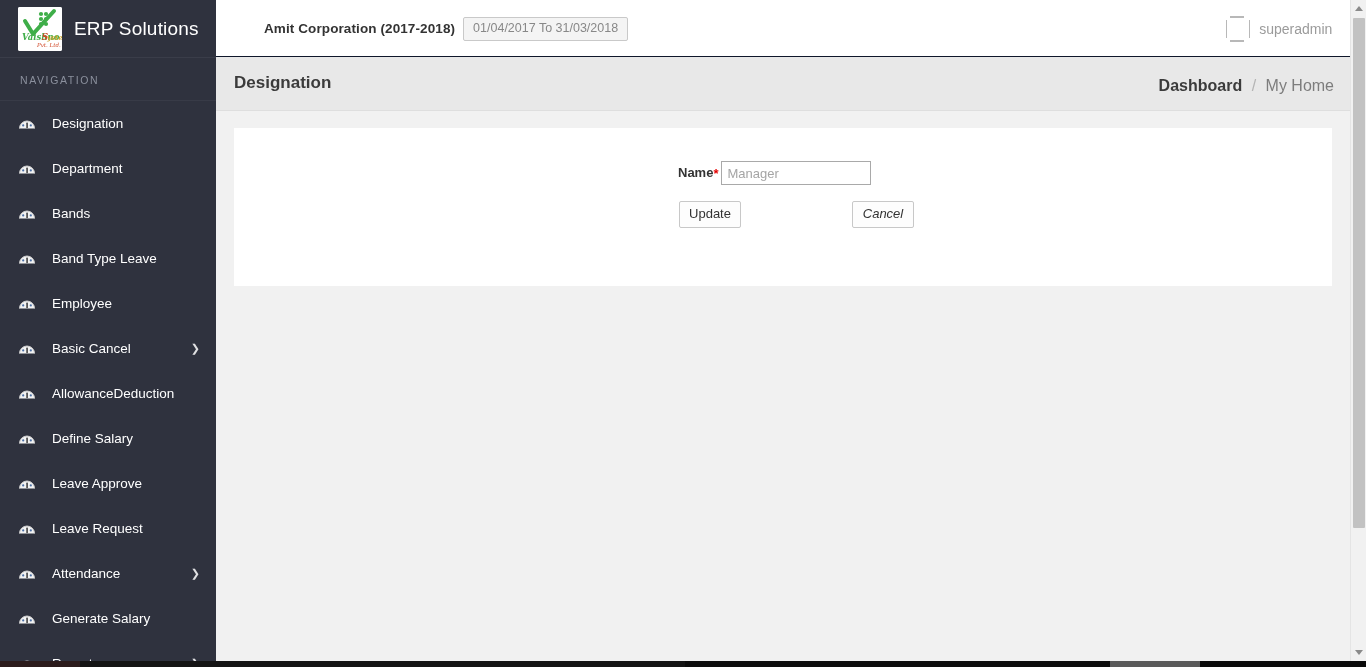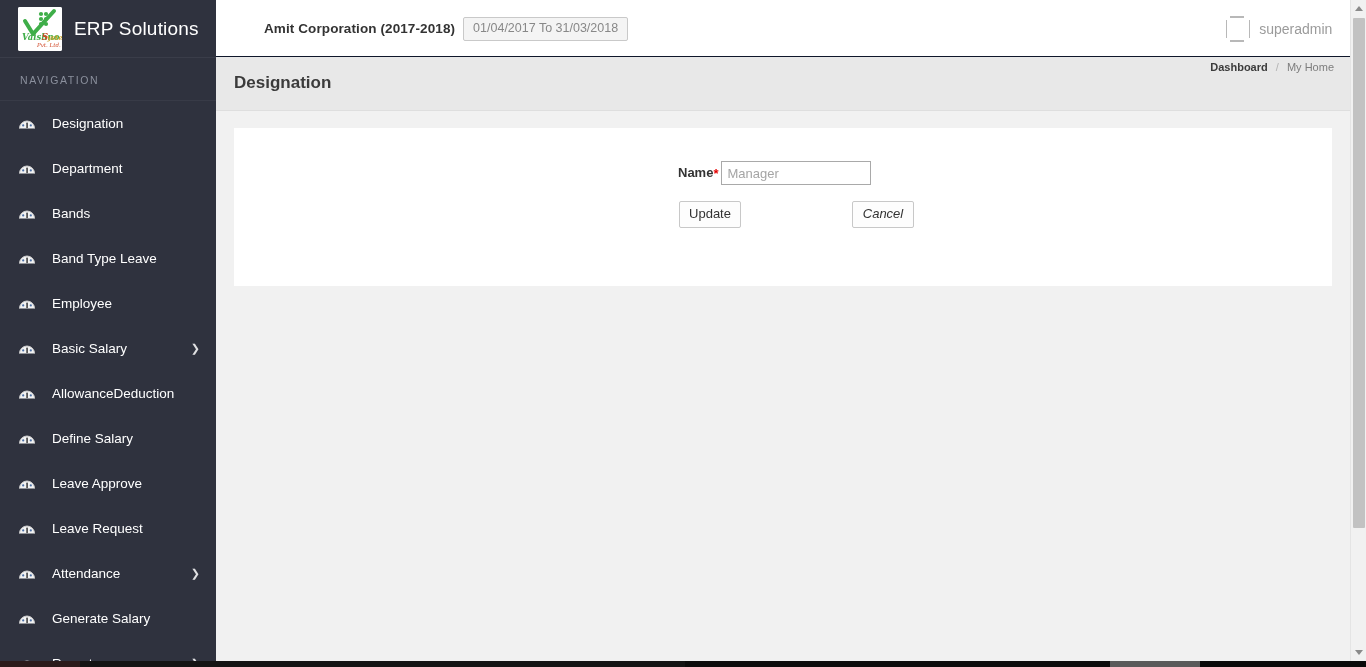--- a/index.html
+++ b/index.html
@@ -181,22 +181,22 @@
   }
   .page-title {
     position: absolute;
     left: 18px; top: 16px;
     font-size: 17px;
     font-weight: bold;
     color: #3b3b3b;
   }
   .breadcrumb {
     position: absolute;
-    right: 16px; top: 4px;
-    font-size: 11px;
+    right: 16px; top: 20px;
+    font-size: 16px;
     color: #8a8a8a;
   }
   .bc-primary {
     color: #3b3b3b;
     font-weight: bold;
     cursor: pointer;
   }
   .bc-sep { margin: 0 5px; color: #b4b4b4; }
   .bc-current { color: #7d7d7d; cursor: pointer; }
 
@@ -428,21 +428,21 @@
       <li class="nav-item">
         <span class="nav-icon">
           <svg width="18" height="18" viewBox="0 0 18 18">
               <path d="M1.5 13.5a7.5 7.5 0 1 1 15 0z" fill="#f2f2f2"></path>
               <path d="M1.5 13.5a7.5 7.5 0 1 1 15 0" fill="none" stroke="#cfcfcf" stroke-width="1"></path>
               <circle cx="5.2" cy="10.4" r="1.1" fill="#4a6fa5"></circle>
               <circle cx="12.8" cy="10.4" r="1.1" fill="#4a6fa5"></circle>
               <rect x="8.2" y="7.6" width="1.8" height="5.6" fill="#555" rx=".6"></rect>
             </svg>
         </span>
-        <span class="nav-label">Basic Salary</span>
+        <span class="nav-label">Basic Cancel</span>
         <span class="nav-caret">❯</span>
       </li>
 
       <li class="nav-item">
         <span class="nav-icon">
           <svg width="18" height="18" viewBox="0 0 18 18">
               <path d="M1.5 13.5a7.5 7.5 0 1 1 15 0z" fill="#f2f2f2"></path>
               <path d="M1.5 13.5a7.5 7.5 0 1 1 15 0" fill="none" stroke="#cfcfcf" stroke-width="1"></path>
               <circle cx="5.2" cy="10.4" r="1.1" fill="#4a6fa5"></circle>
               <circle cx="12.8" cy="10.4" r="1.1" fill="#4a6fa5"></circle>

